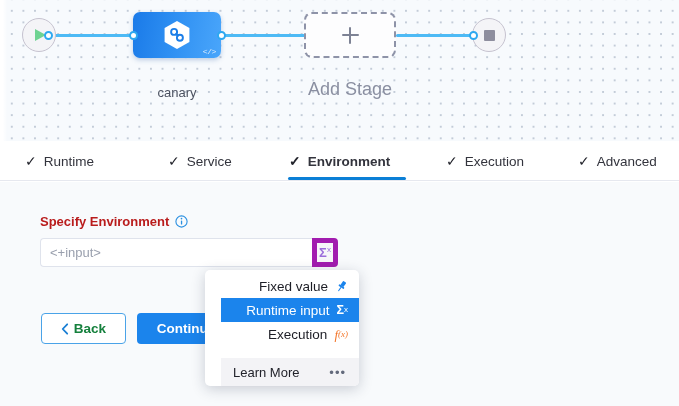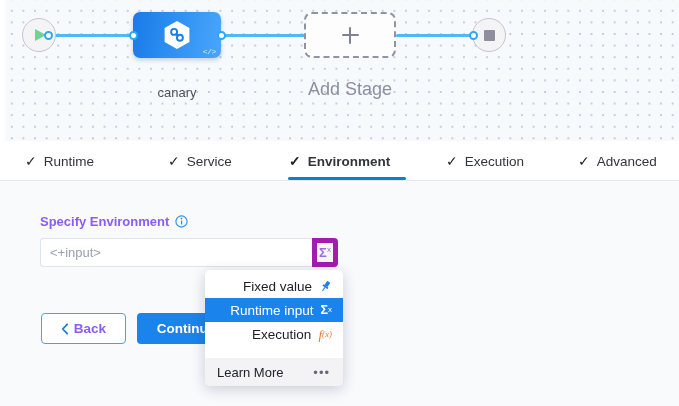--- a/index.html
+++ b/index.html
@@ -176,21 +176,21 @@
     position: absolute;
     left: 0; top: 182px;
     width: 679px; height: 224px;
     background: #f8fafc;
   }
   .field-label {
     position: absolute;
     left: 40px; top: 214px;
     font-size: 13px;
     font-weight: bold;
-    color: #8b5cf6;
+    color: #b91c1c;
     display: flex;
     align-items: center;
     gap: 6px;
   }
   .info-icon {
     width: 13px; height: 13px;
     display: inline-block;
   }
 
   .input-row {
@@ -237,21 +237,21 @@
     left: 41px; top: 313px;
     width: 85px; height: 31px;
     background: #ffffff;
     border: 1px solid #4aa3e8;
     border-radius: 4px;
     box-sizing: border-box;
     display: flex;
     align-items: center;
     justify-content: center;
     gap: 5px;
-    color: #8b5cf6;
+    color: #15803d;
     font-size: 13.5px;
     font-weight: bold;
     cursor: pointer;
   }
   .btn-continue {
     position: absolute;
     left: 137px; top: 313px;
     width: 98px; height: 31px;
     background: #1b84ec;
     border-radius: 4px;
@@ -268,20 +268,21 @@
 
   
   .dropdown {
     position: absolute;
     left: 205px; top: 270px;
     width: 138px;
     background: #ffffff;
     border-radius: 5px;
     box-shadow: 0 3px 14px rgba(30,40,70,0.22);
     overflow: hidden;
+    padding-left: 16px;
   }
   .dd-item {
     height: 24px;
     display: flex;
     align-items: center;
     justify-content: flex-end;
     gap: 7px;
     padding: 0 11px 0 10px;
     font-size: 13.5px;
     color: #1d1e26;

